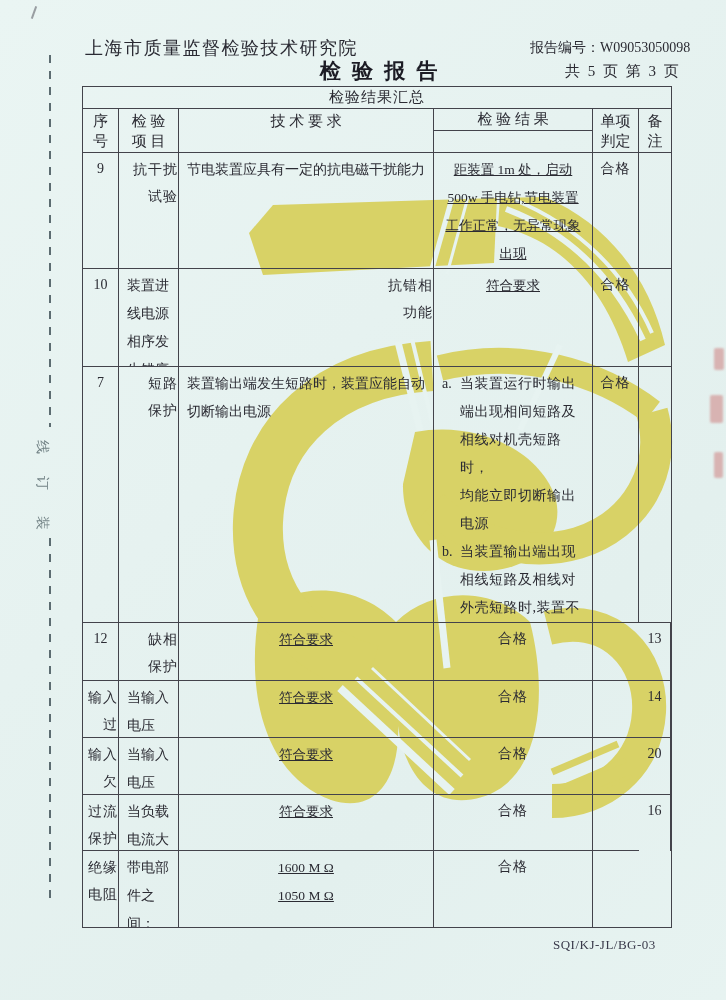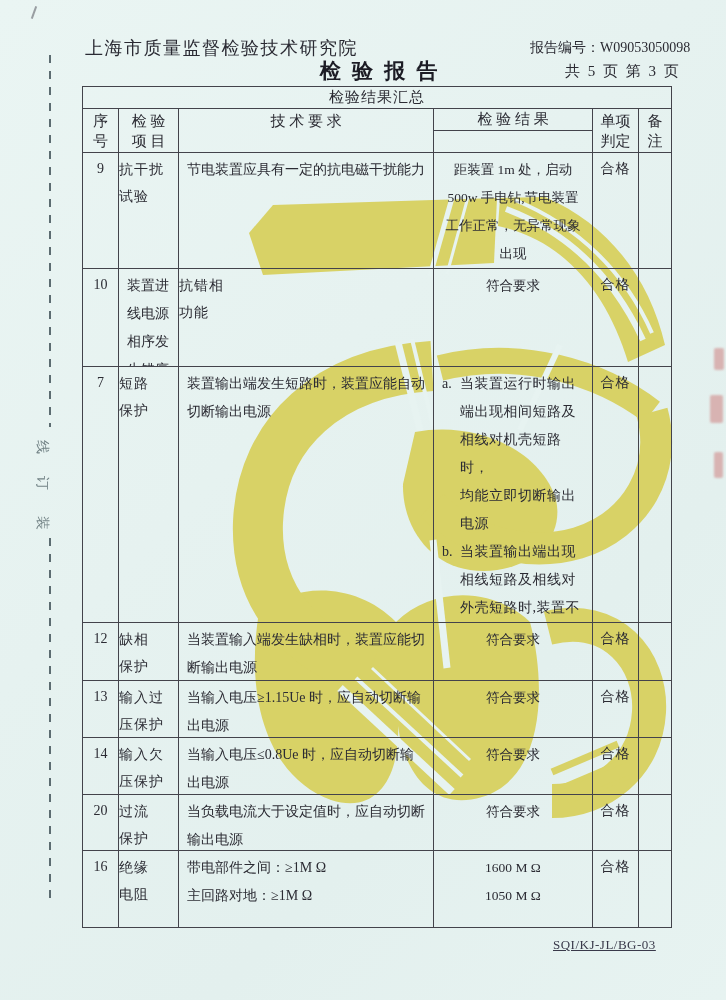--- a/index.html
+++ b/index.html
@@ -30,43 +30,43 @@
   .rf3{left:714px;top:452px;width:9px;height:26px;}
 
   .wm{position:absolute;left:0;top:0;z-index:0;}
 
   
   .institute{position:absolute;left:85px;top:36px;font-size:18px;letter-spacing:1.5px;color:#2a2a33;z-index:1;}
   .report-no{position:absolute;left:497px;top:39px;font-size:14px;z-index:1;margin-left:33px;}
   .doc-title{position:absolute;left:0;top:57px;width:760px;text-align:center;font-size:21px;
     font-weight:bold;letter-spacing:3px;color:#1c1c25;z-index:1;}
   .pagination{position:absolute;left:545px;top:62px;font-size:15px;letter-spacing:2px;z-index:1;margin-left:20px;}
-  .footer-code{position:absolute;left:553px;top:937px;font-size:13px;letter-spacing:.5px;color:#39394a;z-index:1;text-decoration:underline;}
+  .footer-code{position:absolute;left:553px;top:937px;font-size:13px;letter-spacing:.5px;color:#39394a;z-index:1;}
 
   
   .tbl{
     position:absolute;left:82px;top:86px;width:588px;z-index:1;
     display:grid;box-sizing:content-box;
     grid-template-columns:36px 60px 255px 159px 46px 32px;
     grid-template-rows:22px 44px 116px 98px 256px 58px 57px 57px 56px 76px;
     border:1px solid #43434b;
     font-size:14px;line-height:28px;
   }
   .c{border-right:1px solid #43434b;border-bottom:1px solid #43434b;
      box-sizing:border-box;background:transparent;overflow:hidden;}
   .nbr{border-right:none;font-family:Liberation Serif, serif;} .nbb{border-bottom:none;}
   .cap{grid-column:1/7;text-align:center;font-size:15px;letter-spacing:1px;line-height:21px;}
   .hc{text-align:center;font-size:15px;line-height:20px;white-space:pre-line;padding-top:2px;}
   .hres{padding:0;display:flex;flex-direction:column;gap:20px;}
   .hres .top{height:22px;border-bottom:1px solid #43434b;line-height:21px;}
   .hres .bot{flex:1;line-height:20px;}
   .seq{text-align:center;padding-top:3px;line-height:26px;}
-  .item{text-align:left;white-space:pre-line;padding-top:3px;line-height:27px;letter-spacing:1px;}
+  .item{text-align:right;white-space:pre-line;padding-top:3px;line-height:27px;letter-spacing:1px;}
   .req{white-space:pre-line;padding:3px 5px 0 8px;line-height:28px;}
-  .res{text-align:center;white-space:pre-line;padding-top:3px;font-size:13.5px;line-height:28px;}
+  .res{text-align:center;white-space:pre-line;padding-top:3px;font-size:13.5px;line-height:28px;text-decoration:underline;}
   .ver{text-align:center;padding-top:3px;line-height:26px;letter-spacing:1px;}
   .note{}
   .ablist{padding:3px 2px 0 8px;text-align:left;}
   .abitem{display:flex;align-items:flex-start;}
   .abmark{width:18px;flex:0 0 18px;line-height:28px;font-family:"Liberation Serif",serif;}
   .abtext{white-space:pre-line;line-height:28px;letter-spacing:.5px;}
 </style>
 </head>
 <body>
 
@@ -177,22 +177,20 @@
 外壳短路时,装置不
 能启动</span>
       </div>
     </div>
     <div class="c ver">合格</div>
     <div class="c nbr note"></div>
 
     <div class="c seq">12</div>
     <div class="c item">缺相
 保护</div>
-    <div class="c req">当装置输入端发生缺相时，装置应能切
-断输出电源</div>
     <div class="c res">符合要求</div>
     <div class="c ver">合格</div>
     <div class="c nbr note"></div>
 
     <div class="c seq">13</div>
     <div class="c item">输入过
 压保护</div>
     <div class="c req">当输入电压≥1.15Ue 时，应自动切断输
 出电源</div>
     <div class="c res">符合要求</div>

